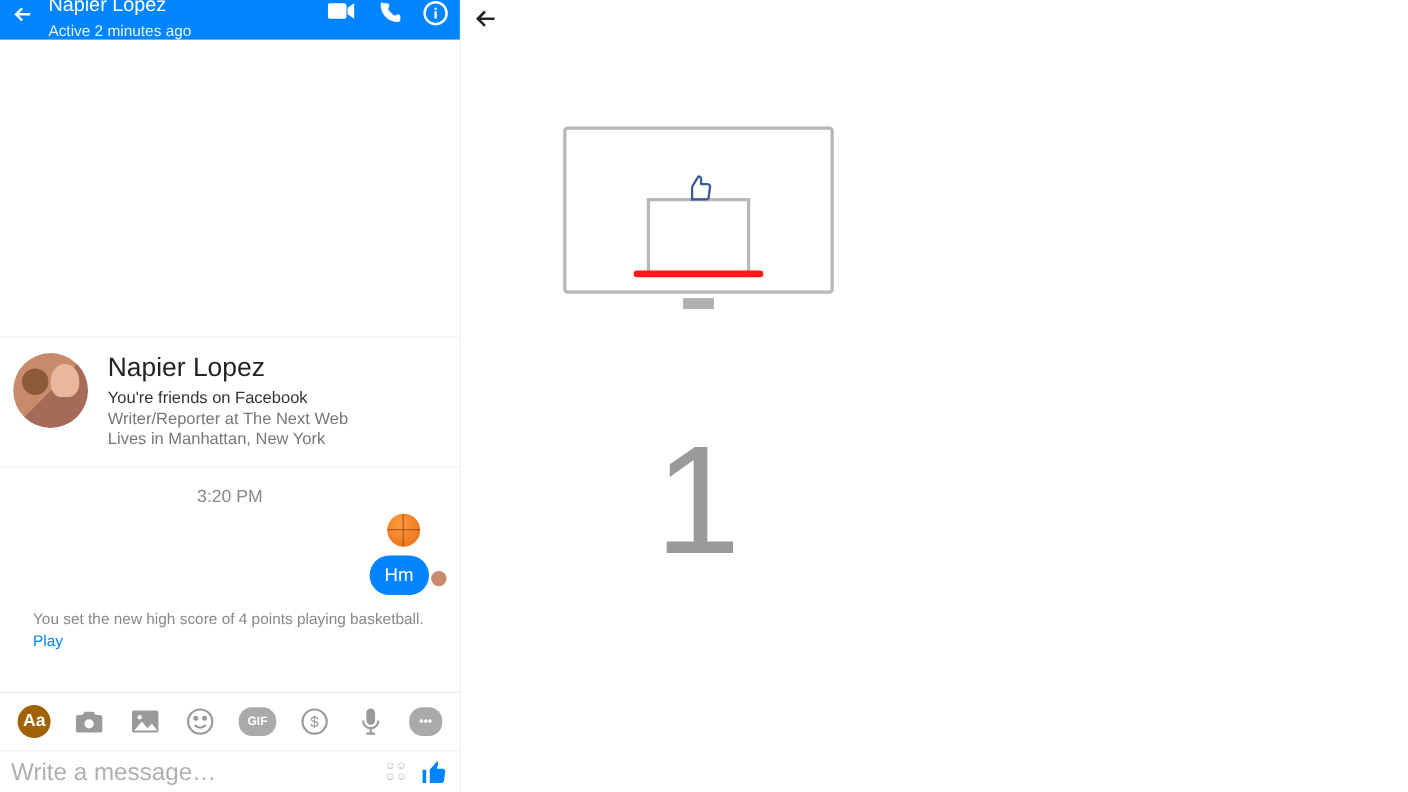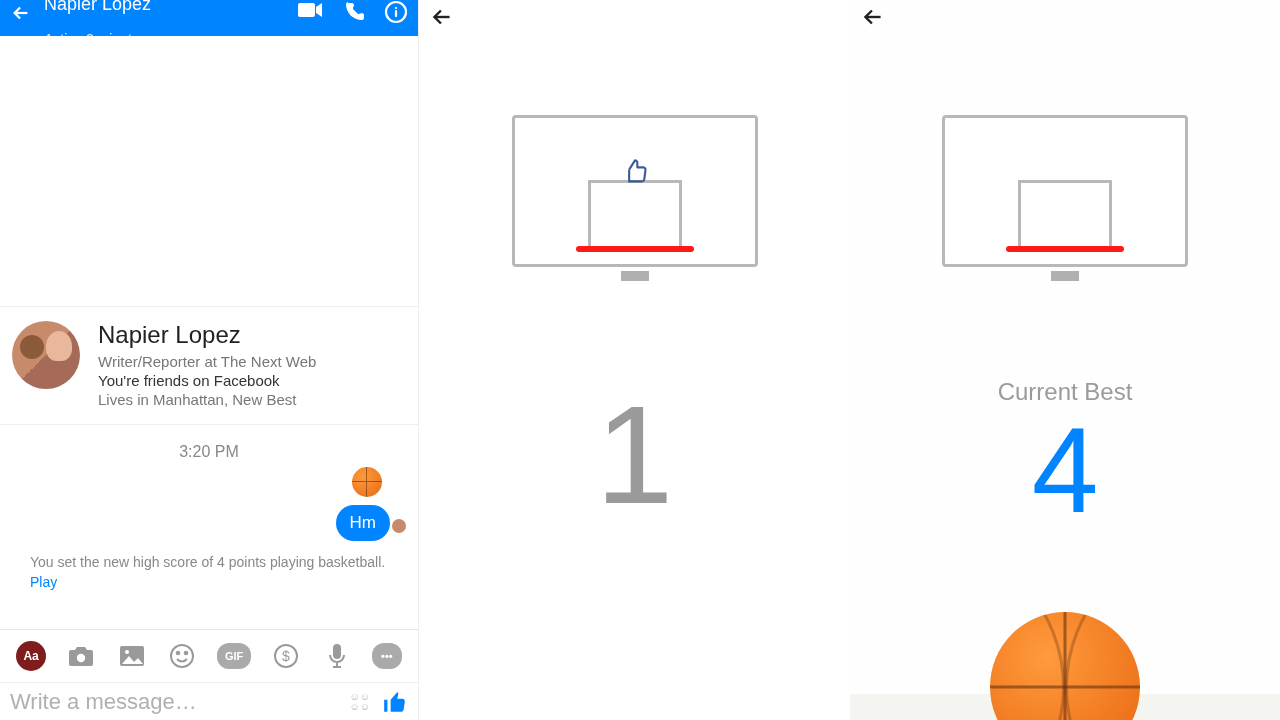--- a/index.html
+++ b/index.html
@@ -7,21 +7,21 @@
 .container{display:flex;height:100%}
 .pane{height:100%;position:relative;background:#fff}
 .pane-left{width:419px;border-right:1px solid #eee}
 .pane-mid{width:431px}
 .pane-right{width:430px;background:#fefefe}
 
 .chat-header{height:36px;background:#0084ff;display:flex;align-items:flex-start;padding:0 10px;color:#fff}
 .chat-header .back{margin-right:12px;padding-top:2px}
 .chat-header .title-block{flex:1}
 .chat-header .name{font-size:18px;font-weight:400;margin-top:-6px}
-.chat-header .status{font-size:14px;opacity:.9;margin-top:16px}
+.chat-header .status{font-size:14px;opacity:.9;margin-top:5px}
 .chat-header .hicons{display:flex;gap:18px;align-items:flex-start;padding-top:0}
 .chat-body{height:calc(100% - 36px);display:flex;flex-direction:column}
 .spacer{flex:0 0 270px}
 .profile-card{display:flex;padding:14px 12px;border-top:1px solid #eee;border-bottom:1px solid #eee}
 .avatar{width:68px;height:68px;border-radius:50%;background:linear-gradient(135deg,#c78a6a 0 50%,#a56a58 50% 100%);flex:0 0 auto;margin-right:18px;position:relative;overflow:hidden}
 .avatar::before{content:"";position:absolute;left:8px;top:14px;width:24px;height:24px;border-radius:50%;background:#8a5a3a}
 .avatar::after{content:"";position:absolute;right:8px;top:10px;width:26px;height:30px;border-radius:50% 50% 40% 40%;background:#e9b79b}
 .profile-info .pname{font-size:24px;color:#222;margin-bottom:4px}
 .profile-info .pline{font-size:15px;color:#333;margin-bottom:2px}
 .profile-info .pline.sub{color:#777}
@@ -30,21 +30,21 @@
 .ball-emoji{width:30px;height:30px;border-radius:50%;background:radial-gradient(circle at 38% 32%,#ff9a3d,#e76a12);position:relative;margin-right:26px;margin-bottom:8px}
 .ball-emoji::before{content:"";position:absolute;inset:0;border-radius:50%;background:
  linear-gradient(#5a2a0a,#5a2a0a) center/1.4px 100% no-repeat,
  linear-gradient(#5a2a0a,#5a2a0a) center/100% 1.4px no-repeat;opacity:.55}
 .bubble{background:#0084ff;color:#fff;padding:8px 14px;border-radius:20px;font-size:17px;margin-right:18px;margin-bottom:8px}
 .mini-avatar{width:14px;height:14px;border-radius:50%;background:#c78a6a;margin-right:2px;margin-top:-30px;margin-bottom:14px}
 .score-note{text-align:left;font-size:14px;color:#888;padding:0 30px 14px;line-height:1.4}
 .score-note a{color:#0084ff;text-decoration:none}
 .toolbar{border-top:1px solid #e6e6e6;height:53px;display:flex;align-items:center;justify-content:space-around;padding:0 6px}
 .tool{width:30px;height:30px;display:flex;align-items:center;justify-content:center;color:#999}
-.tool.circle{width:30px;height:30px;border-radius:50%;background:#7f1d1d;color:#fff;font-size:12px;font-weight:700}
+.tool.circle{width:30px;height:30px;border-radius:50%;background:#a16207;color:#fff;font-size:16px;font-weight:700}
 .tool.box{width:34px;height:26px;border-radius:12px;background:#aaa;color:#fff;font-size:11px;font-weight:700;display:flex;align-items:center;justify-content:center}
 .compose{height:38px;display:flex;align-items:center;padding:0 10px;border-top:1px solid #eee}
 .compose input{flex:1;border:none;outline:none;font-size:22px;color:#444}
 .compose input::placeholder{color:#b0b0b0}
 .compose .right-icons{display:flex;gap:12px;align-items:center;color:#0084ff}
 .emoji-stack{display:flex;flex-direction:column;font-size:10px;color:#bbb;line-height:1}
 
 .gback{position:absolute;top:4px;left:10px;color:#222}
 .hoop-group{position:absolute;top:115px;left:50%;transform:translateX(-50%)}
 .backboard{width:246px;height:152px;border:3px solid #b8b8b8;border-radius:4px;background:#fff;position:relative}
@@ -103,23 +103,23 @@
       </div>
     </div>
 
     <div class="chat-body">
       <div class="spacer"></div>
 
       <div class="profile-card">
         <div class="avatar"></div>
         <div class="profile-info">
           <div class="pname">Napier Lopez</div>
+          <div class="pline">You're friends on Facebook</div>
           <div class="pline sub">Writer/Reporter at The Next Web</div>
-          <div class="pline">You're friends on Facebook</div>
-          <div class="pline sub">Lives in Manhattan, New Best</div>
+          <div class="pline sub">Lives in Manhattan, New York</div>
         </div>
       </div>
 
       <div class="timestamp">3:20 PM</div>
 
       <div class="msg-area">
         <div class="ball-emoji"></div>
         <div class="bubble">Hm</div>
         <div class="mini-avatar"></div>
       </div>
@@ -201,38 +201,14 @@
           <svg width="28" height="28" viewBox="0 0 24 24" fill="none" stroke="#3b5998" stroke-width="1.8">
               <path d="M7 21V10M7 10l5-8c1 0 2 1 2 2v4h5c1 0 2 1 2 2l-1 8c0 1-1 2-2 2H7" stroke-linejoin="round"></path>
             </svg>
         </span>
       </div>
       <div class="post"></div>
     </div>
     <div class="big-score">1</div>
   </div>
 
-  <div class="pane pane-right">
-    <span class="gback">
-      <svg width="26" height="26" viewBox="0 0 24 24" fill="none" stroke="#222" stroke-width="2.2">
-          <path d="M19 12H5"></path>
-          <path d="M11 18l-6-6 6-6"></path>
-        </svg>
-    </span>
-    <div class="hoop-group">
-      <div class="backboard">
-        <div class="inner-box"></div>
-        <div class="rim"></div>
-      </div>
-      <div class="post"></div>
-    </div>
-    <div class="current-best-label">Current Best</div>
-    <div class="current-best-num">4</div>
-    <div class="ground"></div>
-    <div class="big-ball">
-      <div class="seam v"></div>
-        <div class="seam h"></div>
-        <div class="seam c1"></div>
-        <div class="seam c2"></div>
-    </div>
-  </div>
 
 </div>
 
 </body></html>

